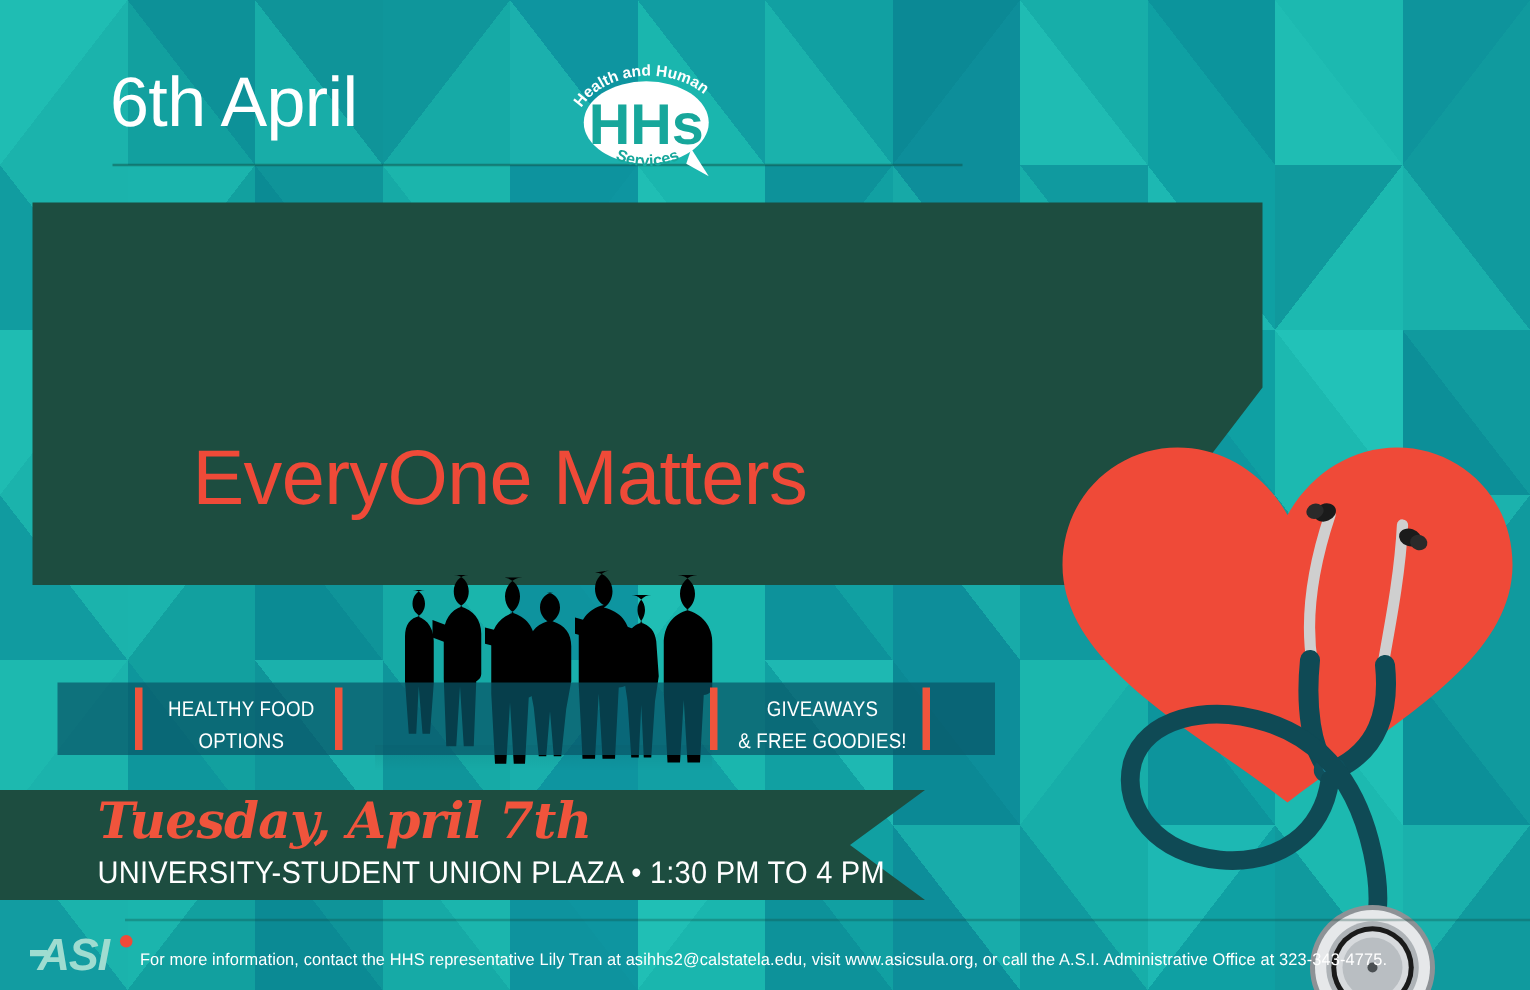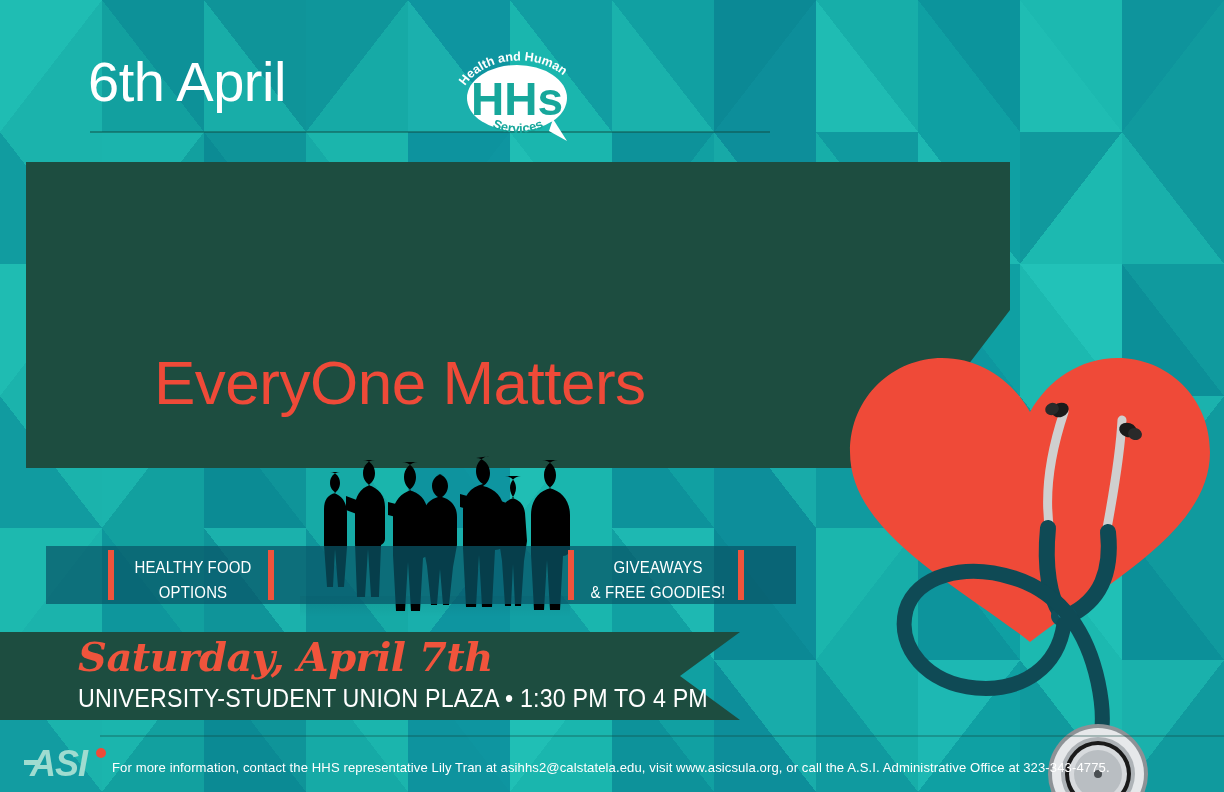--- a/index.html
+++ b/index.html
@@ -315,21 +315,21 @@
   </div>
 
   <div class="badgetext" style="left:578px;top:556px;width:160px;">
     <span>GIVEAWAYS</span><br>
     <span>&amp; FREE GOODIES!</span>
   </div>
 
   <svg id="dateribbon" viewBox="0 0 760 92" preserveAspectRatio="none">
     <polygon points="0,2 740,2 740,2 680,46 740,90 0,90" fill="#1d4d40"></polygon>
   </svg>
-  <div class="datetext">Saturday, April 7th</div>
+  <div class="datetext">Tuesday, April 7th</div>
   <div class="venuetext">UNIVERSITY-STUDENT UNION PLAZA • 1:30 PM TO 4 PM</div>
 
   <div class="frule"></div>
 
   <svg id="asilogo" viewBox="0 0 88 46">
     <text x="6" y="36" font-family="'Liberation Sans', sans-serif" font-size="36" font-weight="700" font-style="italic" fill="#9fdcd0" letter-spacing="-1">ASI</text>
     <rect x="0" y="20" width="14" height="5" fill="#9fdcd0"></rect>
     <circle cx="77" cy="13" r="5" fill="#ef4a38"></circle>
   </svg>
 

